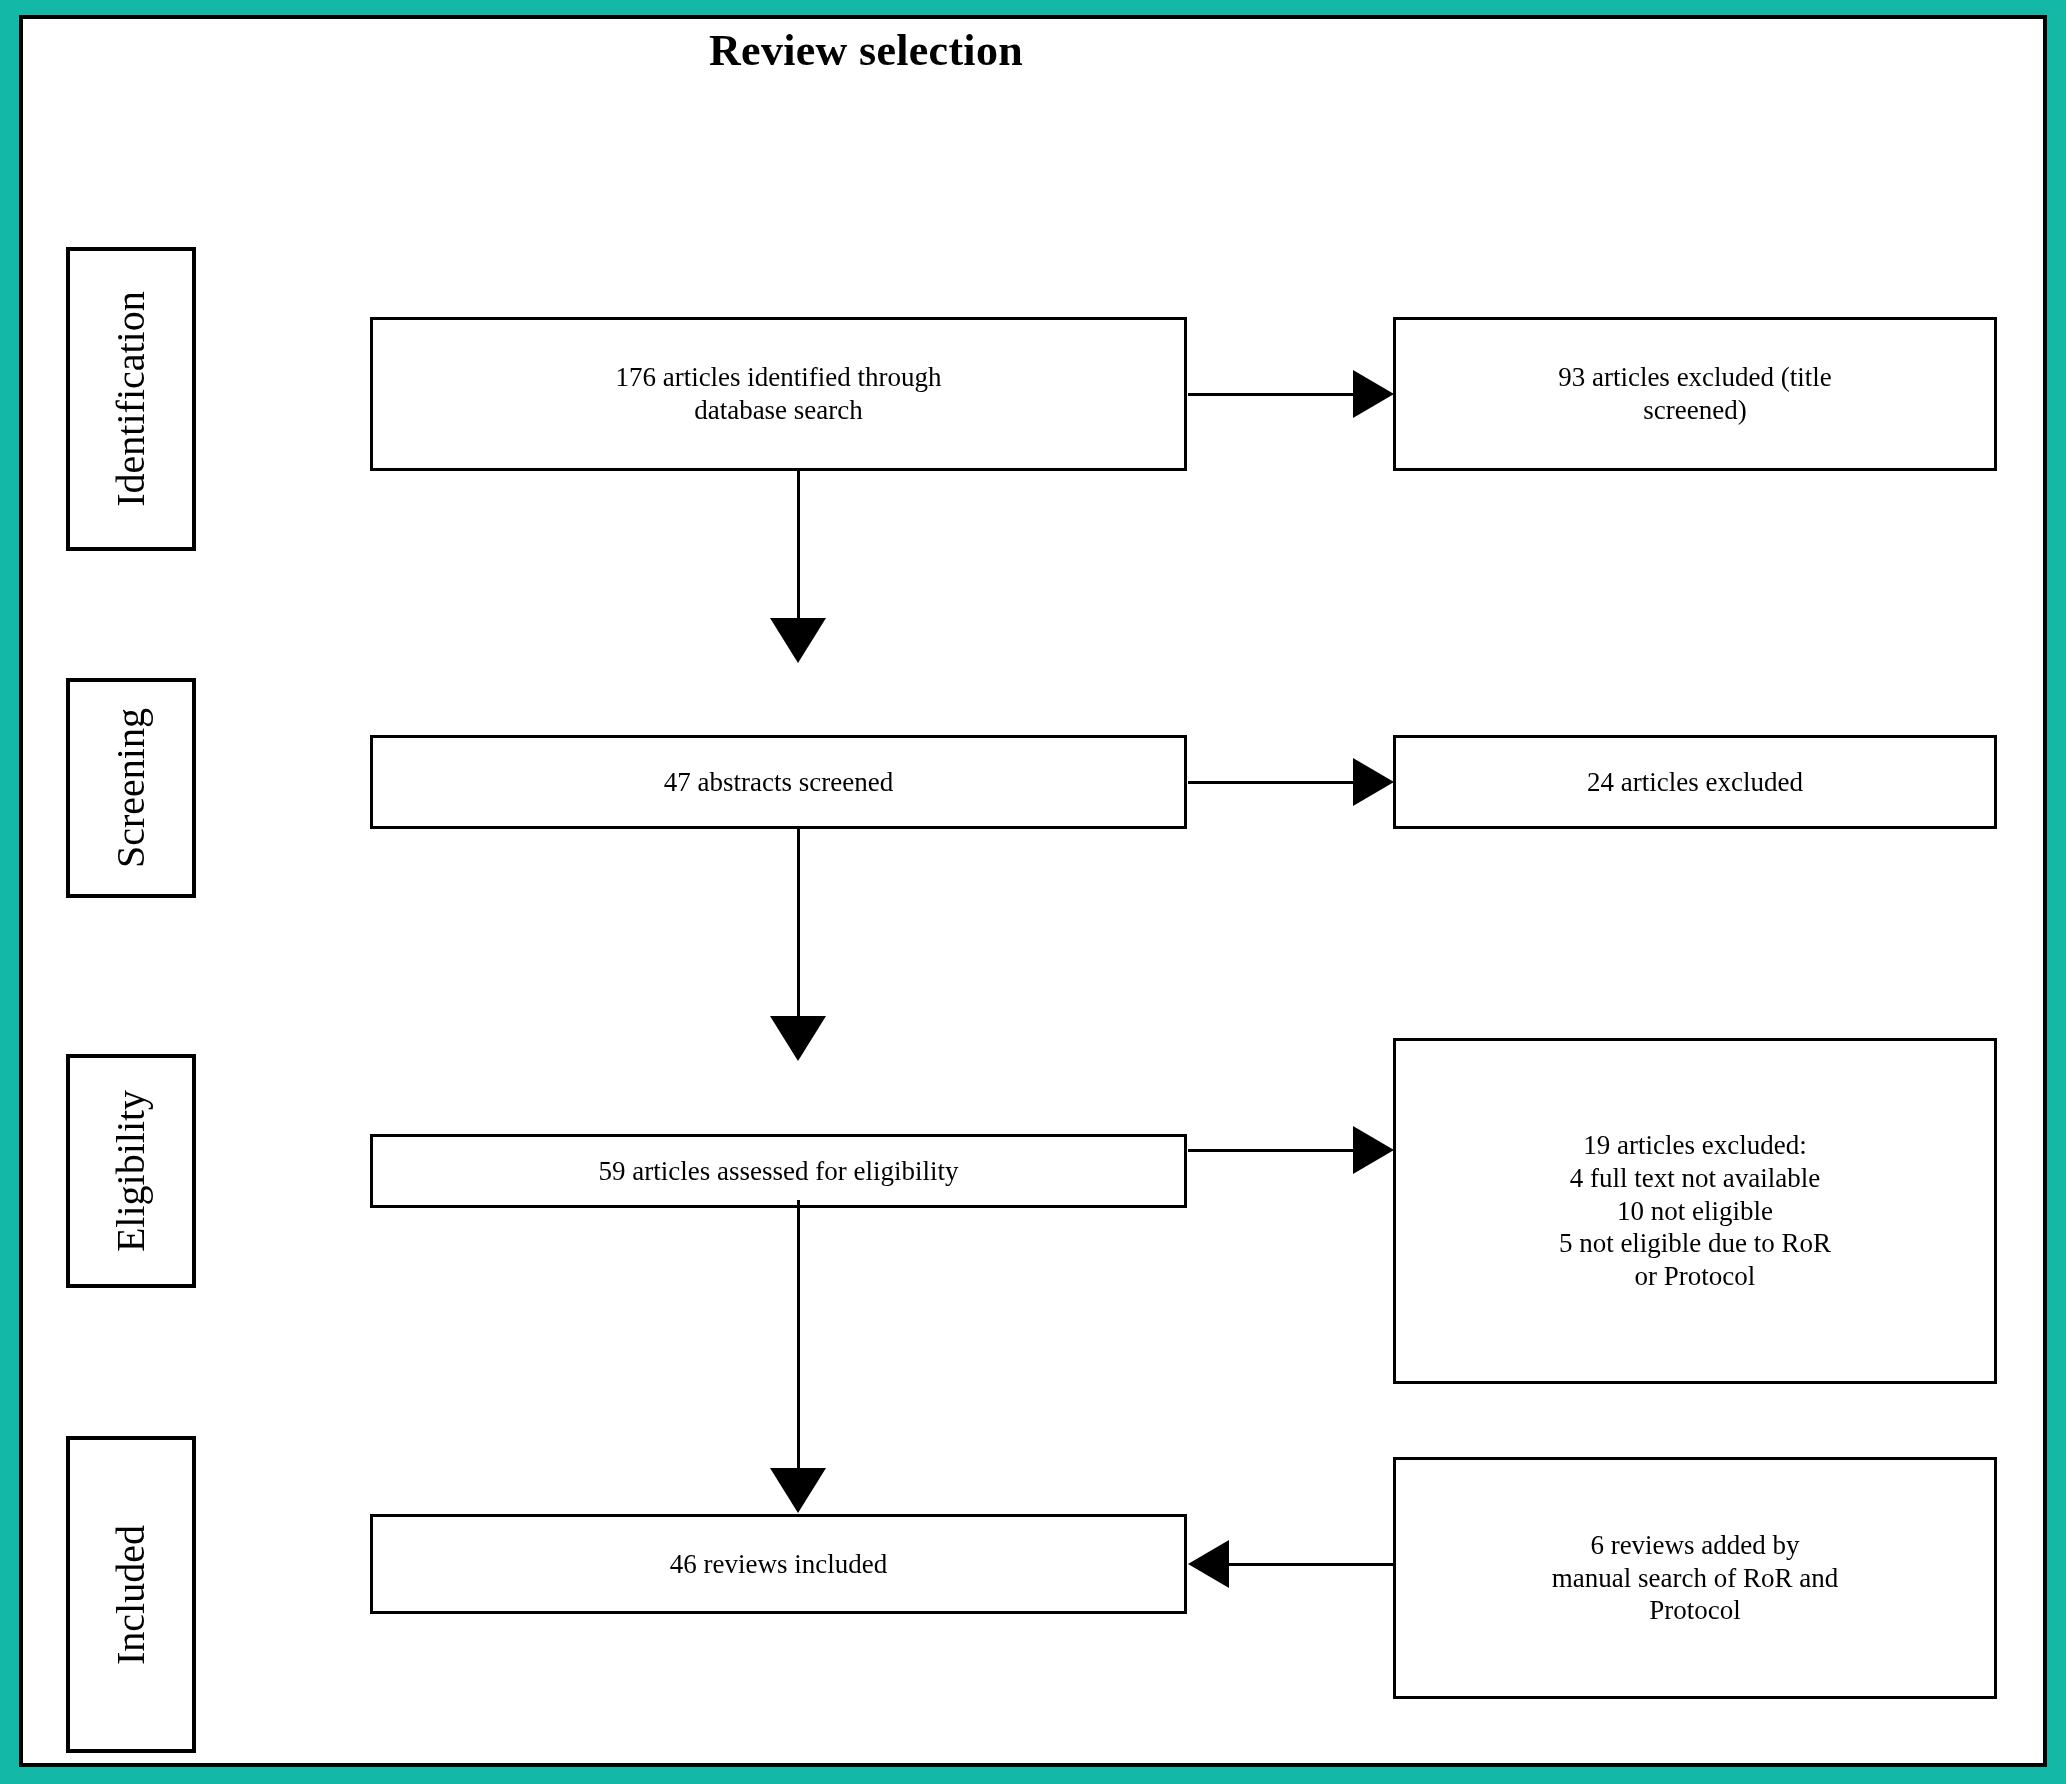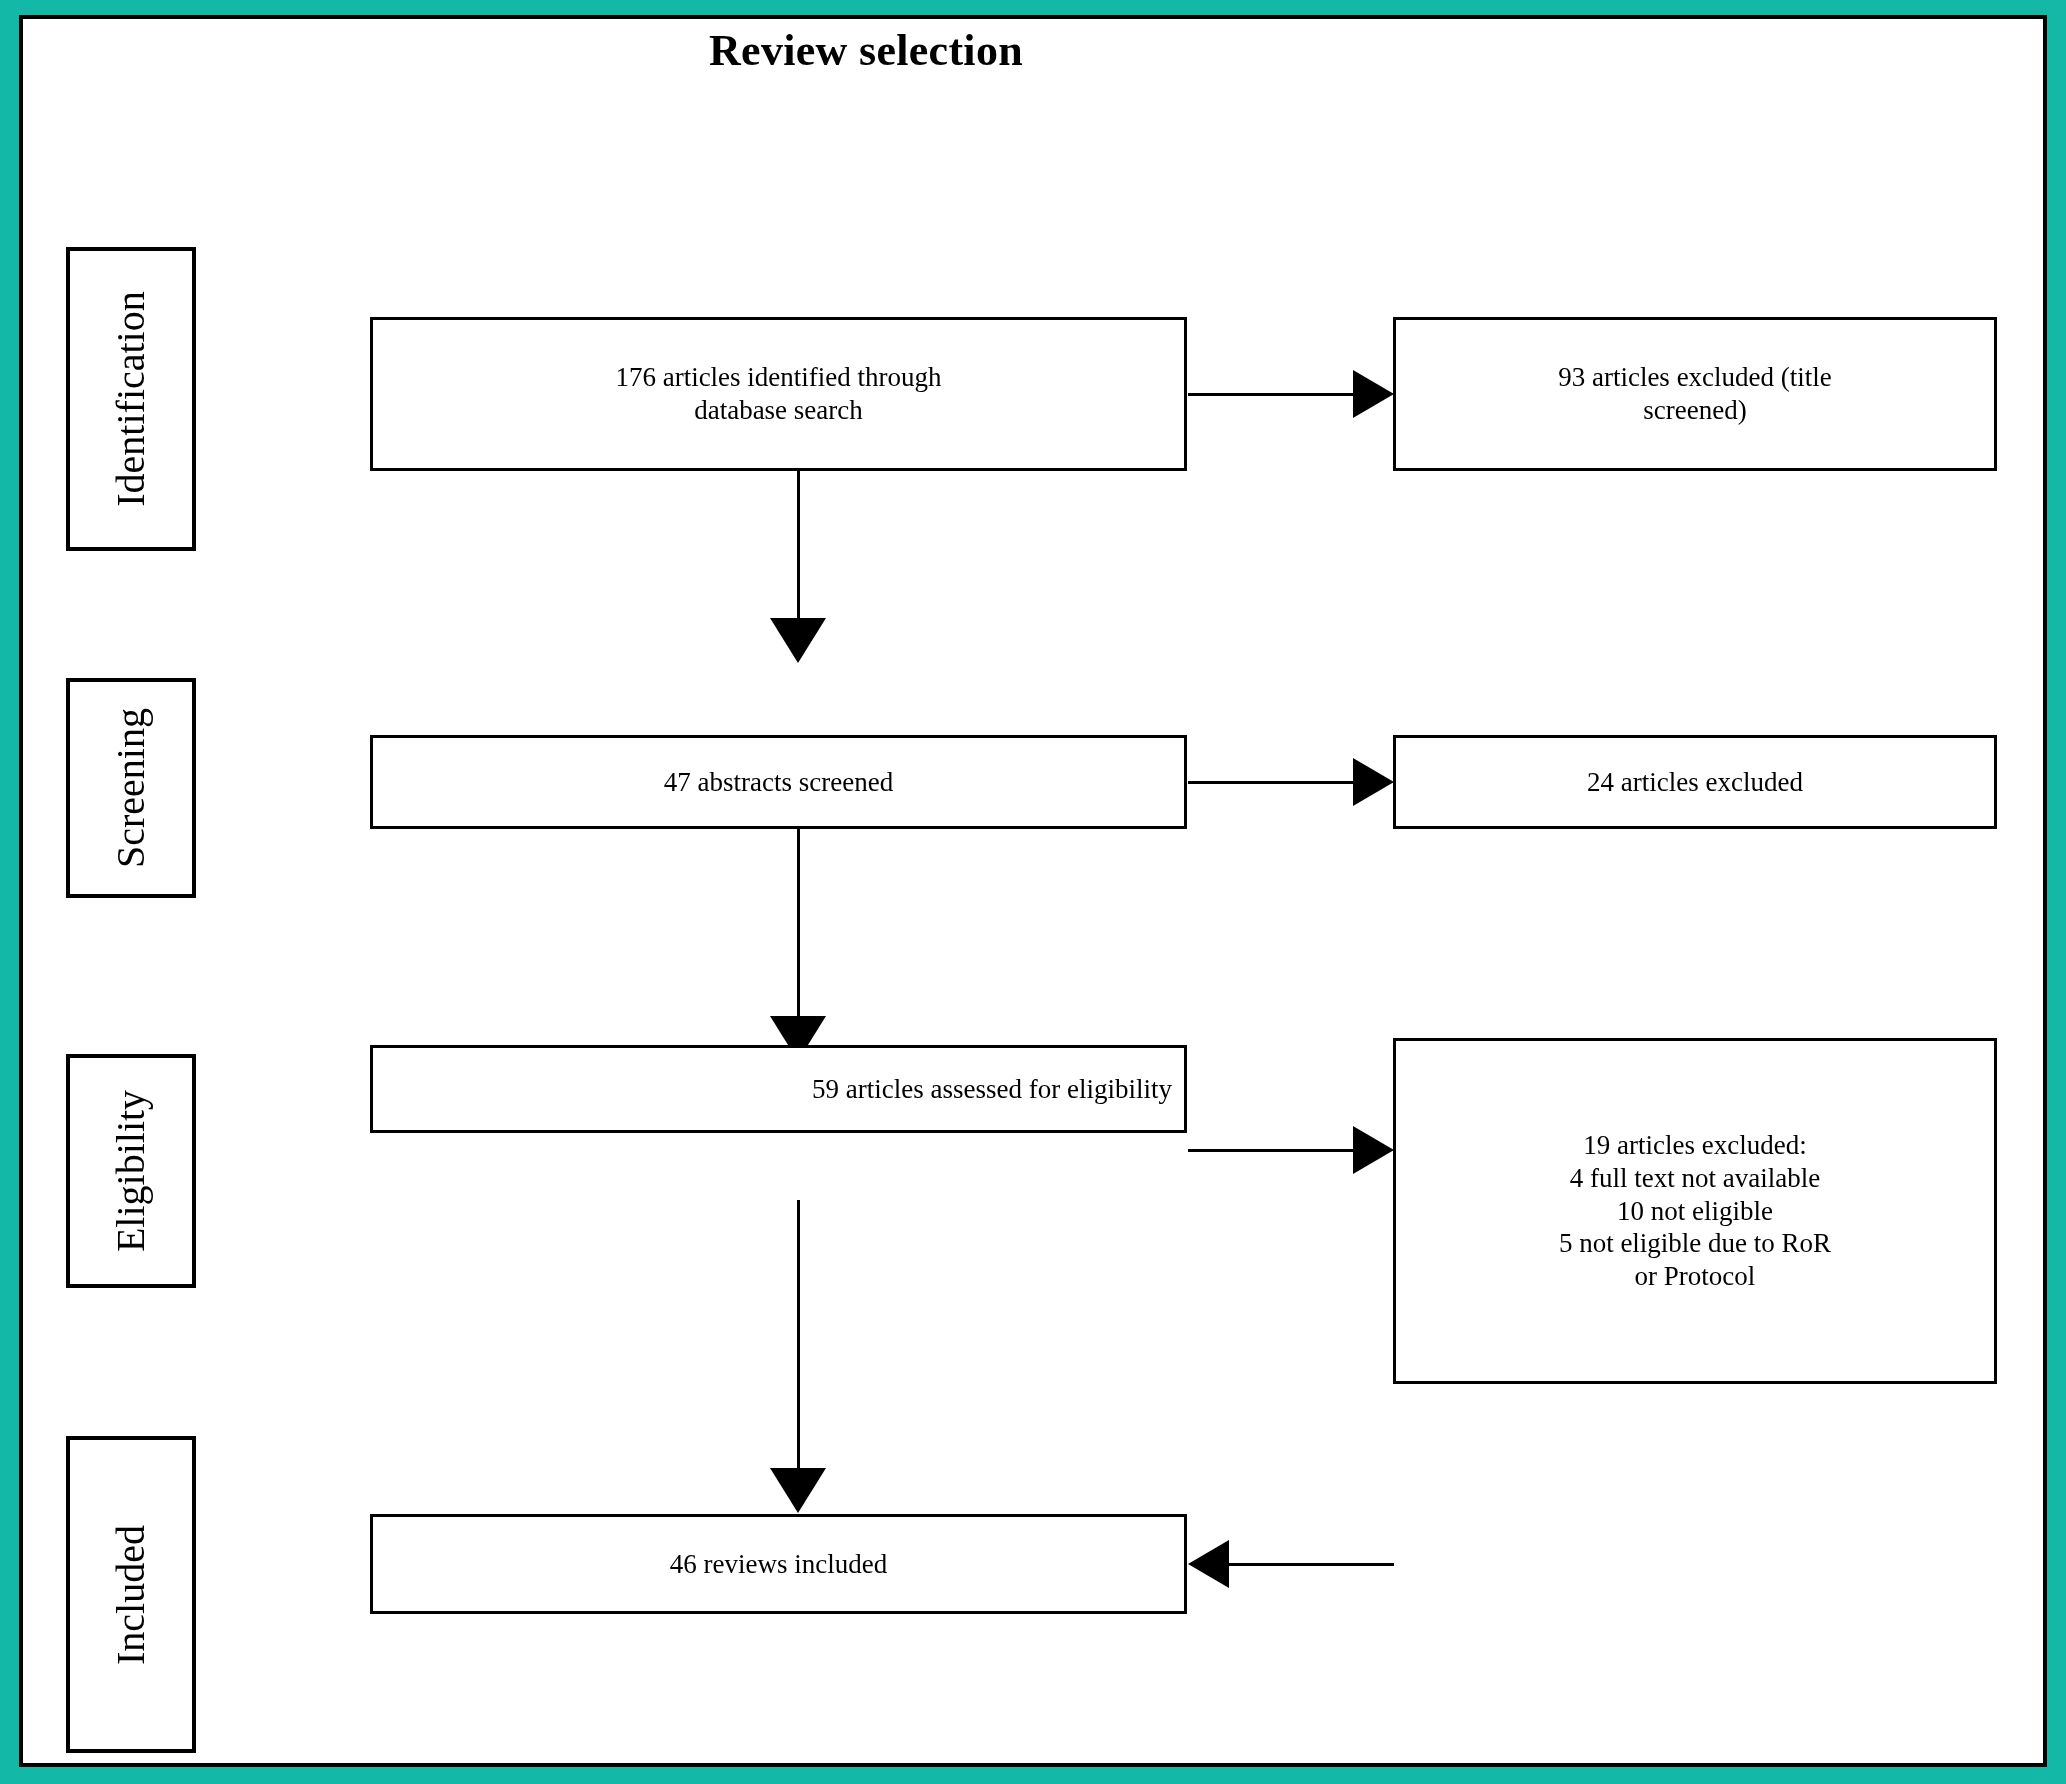--- a/index.html
+++ b/index.html
@@ -185,21 +185,21 @@
 
   <div class="node-box" style="left:1393px; top:735px; width:604px; height:94px;">
     <span class="node-text">24 articles excluded</span>
   </div>
 
   <div class="conn" style="left:733px; top:829px; width:130px; height:232px;">
     <div class="conn-line-v" style="top:0; height:194px;"></div>
     <div class="arrowhead arrow-down"></div>
   </div>
 
-  <div class="node-box" style="left:370px; top:1045px; width:817px; height:88px;justify-content:flex-end;">
+  <div class="node-box" style="left:370px; top:1134px; width:817px; height:74px;">
     <span class="node-text">59 articles assessed for eligibility</span>
   </div>
 
   <div class="conn" style="left:1188px; top:1101px; width:206px; height:98px;">
     <div class="conn-line-h" style="left:0; width:170px;"></div>
     <div class="arrowhead arrow-right"></div>
   </div>
 
   <div class="node-box" style="left:1393px; top:1038px; width:604px; height:346px;">
     <span class="node-text">19 articles excluded:
@@ -216,15 +216,20 @@
 
   <div class="node-box" style="left:370px; top:1514px; width:817px; height:100px;">
     <span class="node-text">46 reviews included</span>
   </div>
 
   <div class="conn" style="left:1188px; top:1514px; width:206px; height:100px;">
     <div class="conn-line-h" style="left:36px; width:170px;"></div>
     <div class="arrowhead arrow-left"></div>
   </div>
 
+  <div class="node-box" style="left:1393px; top:1457px; width:604px; height:242px;">
+    <span class="node-text">6 reviews added by
+manual search of RoR and
+Protocol</span>
+  </div>
 
 </div>
 
 
 </body></html>

